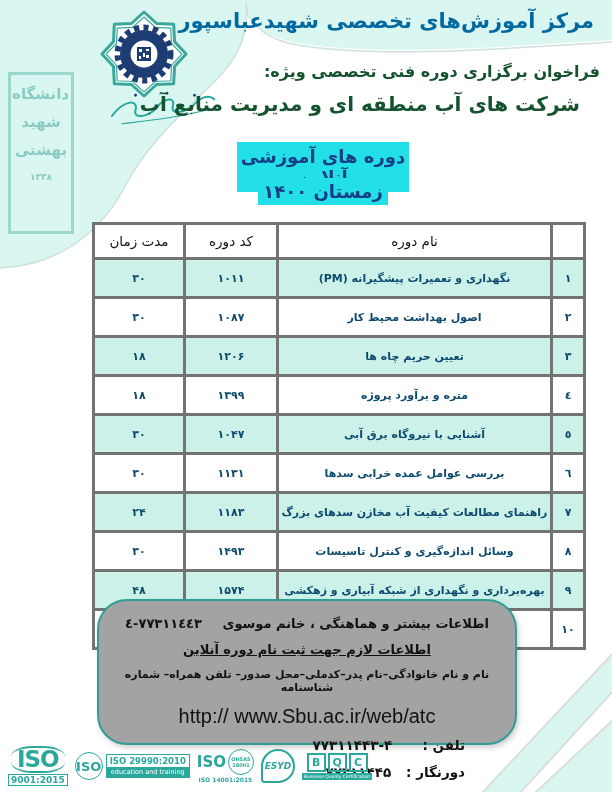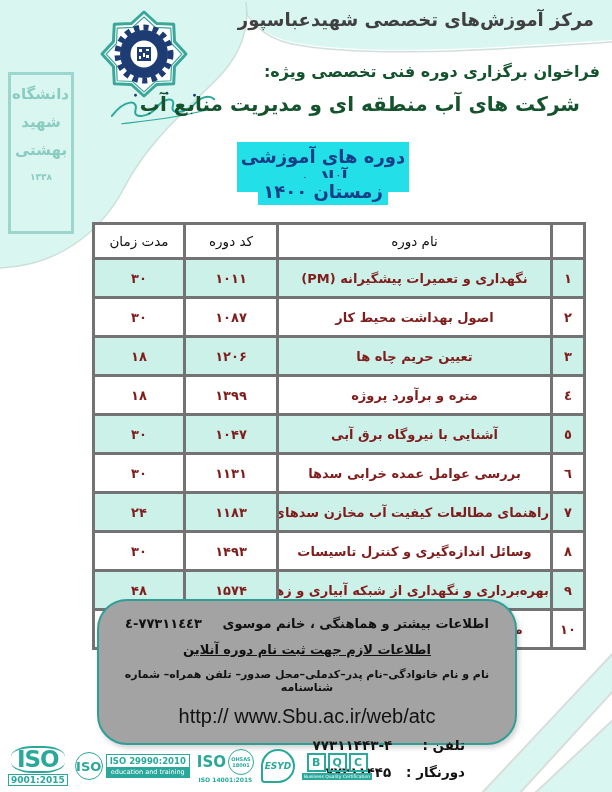--- a/index.html
+++ b/index.html
@@ -5,21 +5,21 @@
   html,body{margin:0;padding:0;background:#ffffff;}
   #page{
     position:relative;width:612px;height:792px;overflow:hidden;background:#ffffff;
     font-family:"DejaVu Sans",sans-serif;color:#111;
   }
   #bg{position:absolute;inset:0;z-index:0;}
   .abs{position:absolute;z-index:2;}
 
   
   #banner-title{
-    top:9px;right:18px;font-size:18px;font-weight:700;color:#404040;
+    top:9px;right:18px;font-size:21px;font-weight:700;color:#0369a1;
     direction:rtl;letter-spacing:.2px;
   }
 
   
   #logo{left:94px;top:7px;width:100px;height:100px;}
   #signature{left:106px;top:86px;width:118px;height:48px;}
 
   
   #stamp{
     left:8px;top:72px;width:56px;height:148px;
@@ -41,21 +41,21 @@
   }
   #highlight1{top:142px;left:237px;width:172px;font-size:18px;padding:4px 0;}
   #highlight2{top:178px;left:258px;width:130px;font-size:18px;padding:3px 0;}
 
   
   #courses{left:92px;top:222px;}
   table{border-collapse:collapse;table-layout:fixed;direction:rtl;width:491px;background:#fff;}
   col.c-no{width:33px;} col.c-name{width:274px;} col.c-code{width:93px;} col.c-dur{width:91px;}
   th,td{border:3px solid #737373;text-align:center;vertical-align:middle;overflow:hidden;white-space:nowrap;}
   th{height:30px;font-size:13.5px;font-weight:400;background:#fff;}
-  td{height:34px;font-size:13px;font-weight:700;color:#7f1d1d;}
+  td{height:34px;font-size:11px;font-weight:700;color:#0c4a6e;}
   tr.alt td{background:#ccf1e9;}
 
   
   #contact-box{
     left:97px;top:599px;width:420px;height:146px;box-sizing:border-box;
     border:2.5px solid #2f9f96;border-radius:30px;background:#a3a3a3;
     box-shadow:2px 3px 5px rgba(0,0,0,.18);
     display:flex;flex-direction:column;justify-content:space-evenly;
     text-align:center;direction:rtl;padding:4px 12px;
   }

